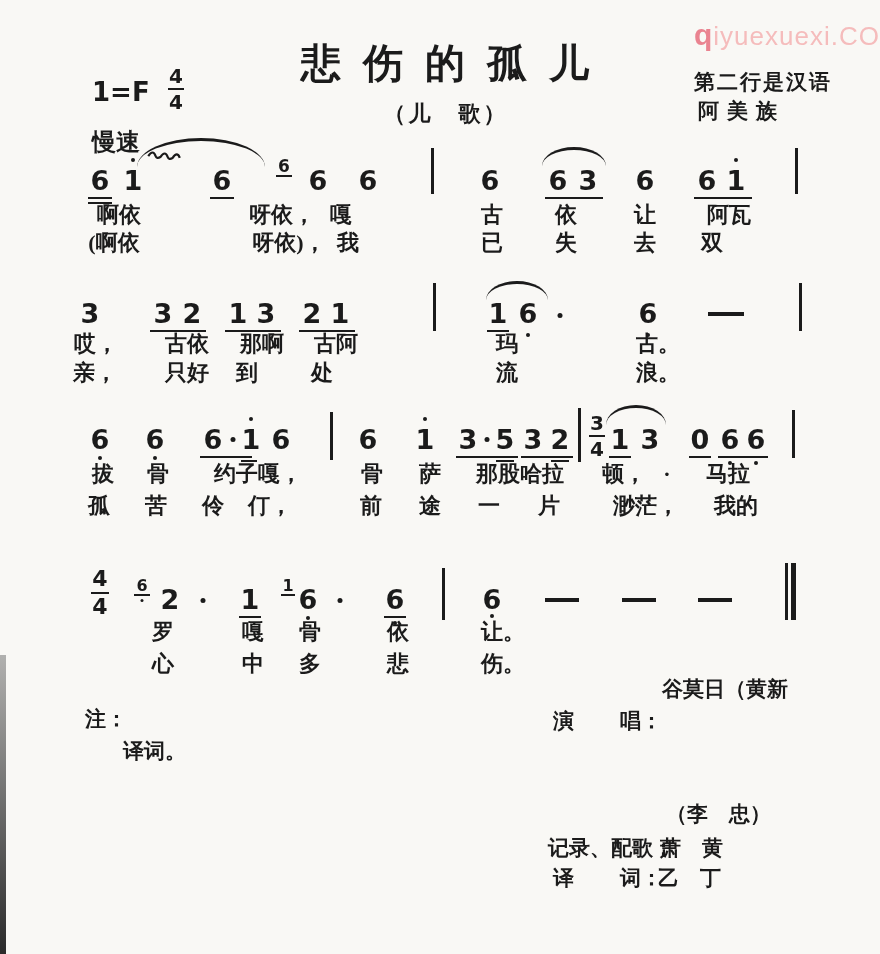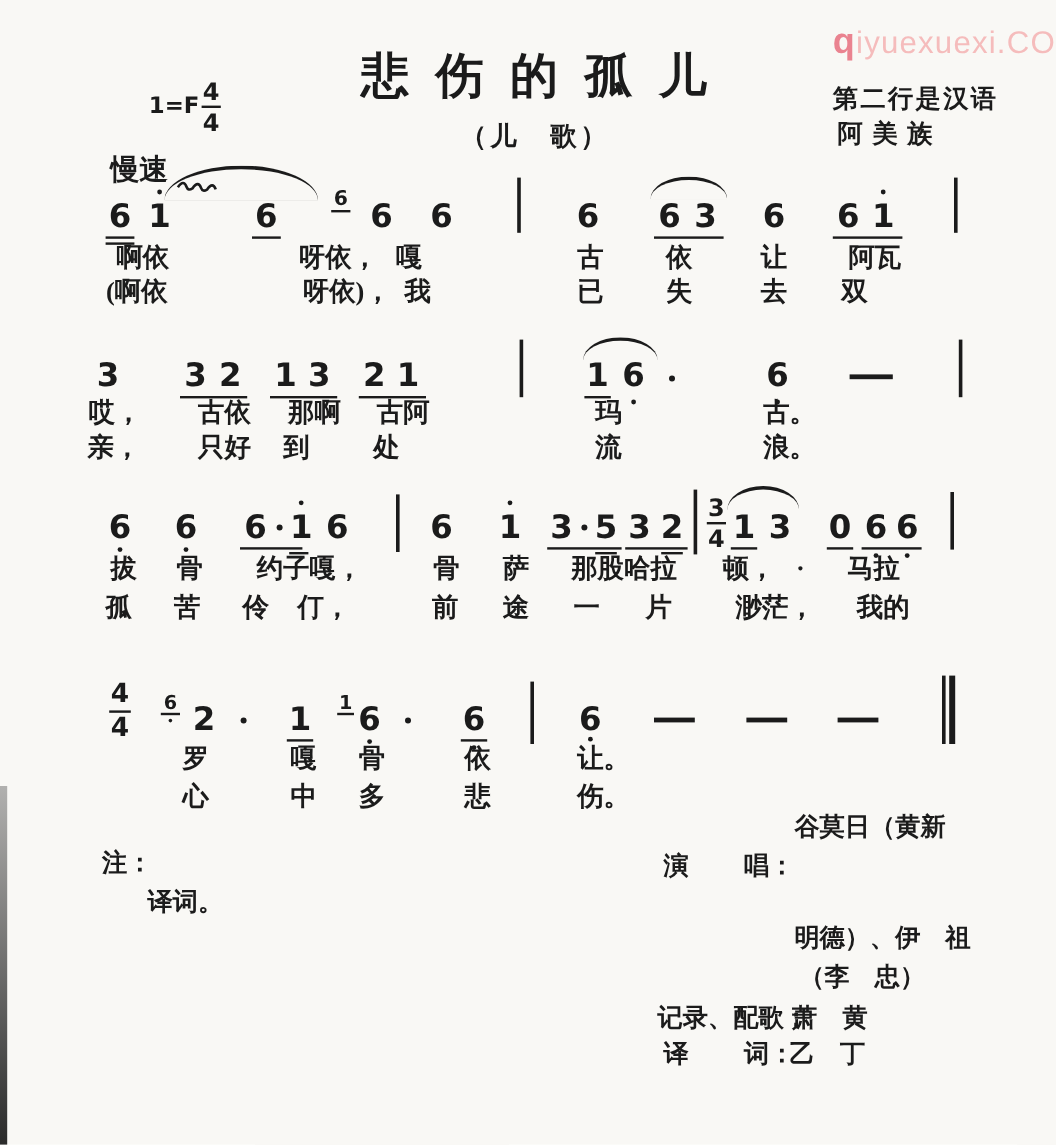--- a/index.html
+++ b/index.html
@@ -16,21 +16,21 @@
   .arc{position:absolute;border-top:3px solid #1b1b1b;
        border-radius:50% 50% 0 0 / 100% 100% 0 0;}
   .dt{position:absolute;background:#1b1b1b;border-radius:50%;transform:translate(-50%,0);}
   .frac{position:absolute;transform:translateX(-50%);text-align:center;
         font-family:"DejaVu Sans",sans-serif;font-weight:700;color:#1b1b1b;line-height:1;}
   .frac .fb{height:2px;background:#1b1b1b;margin:2px auto;}
   .wm{position:absolute;left:694px;top:18px;font-family:"Liberation Sans",sans-serif;
       font-size:26px;letter-spacing:1px;}
   .wm .q{color:#ea8390;font-weight:700;font-size:30px;}
   .wm .rest{color:#f5bcbc;font-weight:400;}
-  .k-key{left:92px;top:78px;font-size:19px;font-family:"DejaVu Sans",sans-serif;margin-left:32px;}
+  .k-key{left:92px;top:78px;font-size:26px;font-family:"DejaVu Sans",sans-serif;}
   .k-frac{left:176px;top:66px;font-size:20px;}
   .k-frac .fb{width:16px;}
   .ttl{left:456px;top:42px;font-size:40px;letter-spacing:22px;}
   .sub{left:446px;top:102px;font-size:22px;letter-spacing:3px;}
   .reg1{left:694px;top:71px;font-size:21px;letter-spacing:2px;}
   .reg2{left:698px;top:100px;font-size:21px;letter-spacing:8px;}
   .tempo{left:92px;top:129px;font-size:24px;}
   .fn-label{left:85px;top:708px;font-size:21px;}
   .fn-1{left:123px;top:708px;font-size:21px;}
   .fn-2{left:123px;top:740px;font-size:21px;}
@@ -241,21 +241,20 @@
         <path d="M2 10 q3 -8 7 -2 q2 3 5 0 q3 -8 7 -2 q2 3 5 0 q3 -8 7 -2" stroke="#1b1b1b" stroke-width="2.2" fill="none"></path>
       </svg>
     </div>
 
   <div class="tl fn-label cj">注：</div>
   <div class="tl fn-2 cj">译词。</div>
 
   <div class="tl cr cr-yan cj">演</div>
   <div class="tl cr cr-chang cj">唱：</div>
   <div class="tl cr cr-p1 cj">谷莫日（黄新</div>
-  <div class="tl cr cr-p3 cj">明德）、伊　祖</div>
   <div class="tl cr cr-p4 cj">（李　忠）</div>
   <div class="tl cr cr-rec cj">记录、配歌：</div>
   <div class="tl cr cr-recv cj">萧　黄</div>
   <div class="tl cr cr-yi cj">译</div>
   <div class="tl cr cr-ci cj">词：</div>
   <div class="tl cr cr-civ cj">乙　丁</div>
 
   <div class="edge"></div>
 </div>
 

